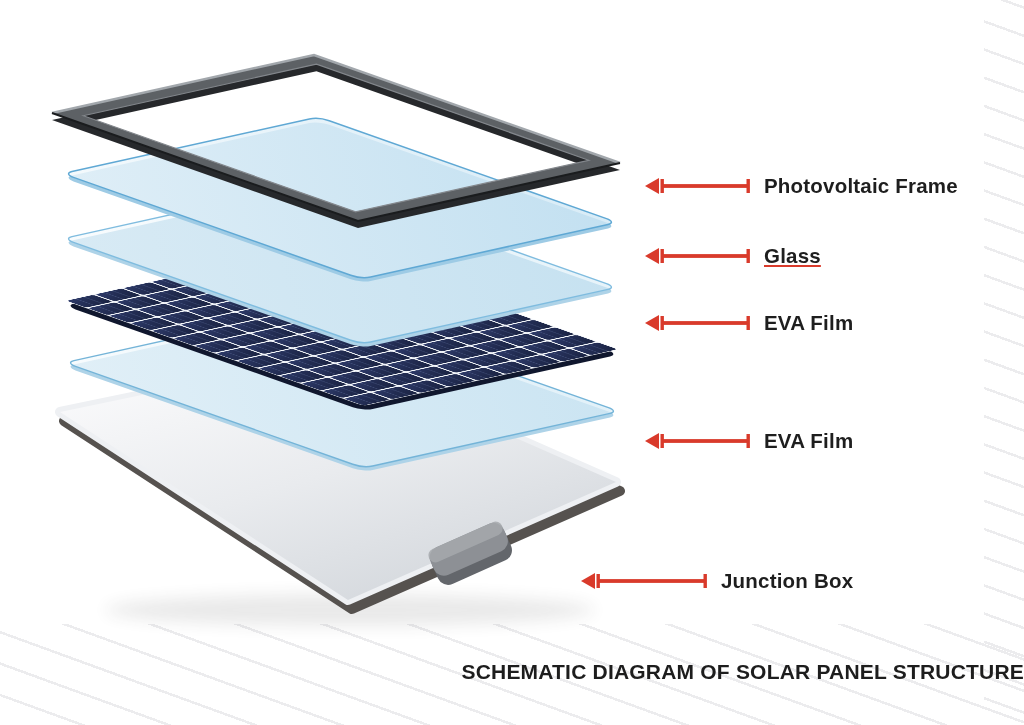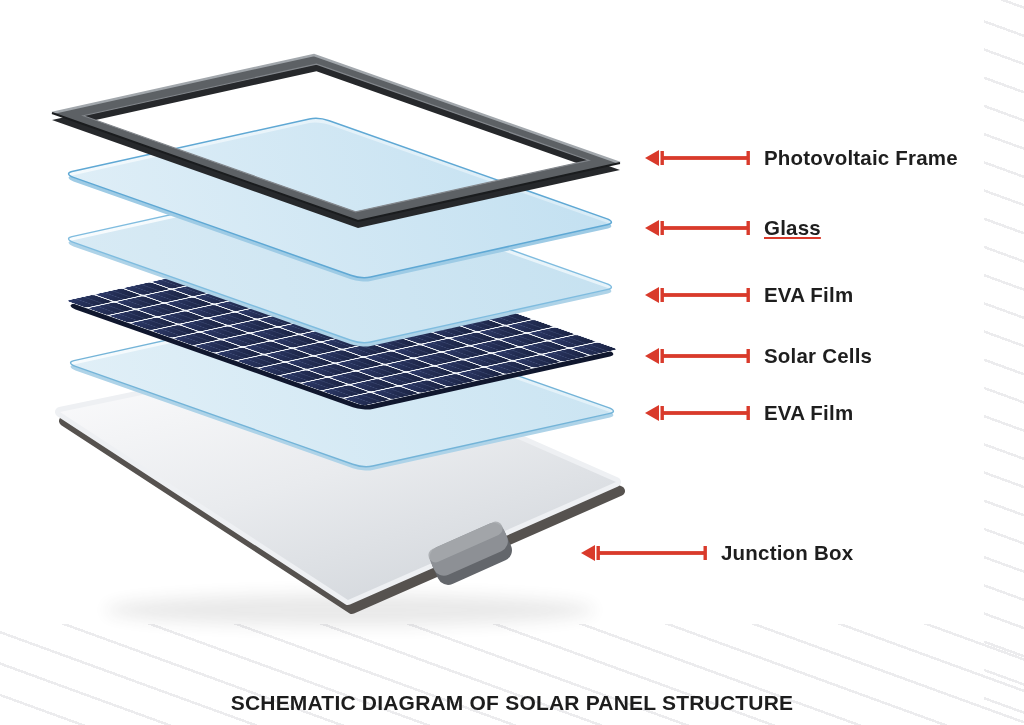--- a/index.html
+++ b/index.html
@@ -14,29 +14,30 @@
   }
   .hatch-bottom{
     position:absolute;left:0;bottom:0;width:1024px;height:101px;
     background:repeating-linear-gradient(20deg,rgba(0,0,0,0) 0 27px,#ececee 27px 29.5px);
   }
   .diagram-svg{position:absolute;left:0;top:0;}
   
   .callout{
     position:absolute;display:flex;align-items:center;gap:13px;height:26px;
     color:#d93a2b;
+    margin-top:28px;
   }
   .callout.jrow{}
   .callout svg{display:block;flex:0 0 auto;}
   .layer-label{
     color:#1e1e1e;font-size:20.5px;font-weight:700;letter-spacing:.2px;
     white-space:nowrap;line-height:1;
   }
   .diagram-title{
-    position:absolute;left:0;top:691px;width:100%;text-align:center;
+    position:absolute;left:0;top:660px;width:100%;text-align:right;
     font-size:21px;font-weight:700;letter-spacing:.2px;color:#1d1d1d;
   }
 </style>
 </head>
 <body>
 
 <div class="canvas">
 
   <div class="hatch-right"></div>
   <div class="hatch-bottom"></div>
@@ -145,29 +146,20 @@
   <div class="callout" style="left:645px;top:282px;">
     <svg width="106" height="18" viewBox="0 0 106 18">
       <polygon points="0,9 14,1 14,17" fill="currentColor"></polygon>
       <rect x="15.5" y="2" width="3.4" height="14" fill="currentColor"></rect>
       <rect x="18" y="7.1" width="84" height="3.8" fill="currentColor"></rect>
       <rect x="101.5" y="2" width="3.4" height="14" fill="currentColor"></rect>
     </svg>
     <span class="layer-label">EVA Film</span>
   </div>
 
-  <div class="callout" style="left:645px;top:343px;">
-    <svg width="106" height="18" viewBox="0 0 106 18">
-      <polygon points="0,9 14,1 14,17" fill="currentColor"></polygon>
-      <rect x="15.5" y="2" width="3.4" height="14" fill="currentColor"></rect>
-      <rect x="18" y="7.1" width="84" height="3.8" fill="currentColor"></rect>
-      <rect x="101.5" y="2" width="3.4" height="14" fill="currentColor"></rect>
-    </svg>
-    <span class="layer-label">Solar Cells</span>
-  </div>
 
   <div class="callout" style="left:645px;top:400px;">
     <svg width="106" height="18" viewBox="0 0 106 18">
       <polygon points="0,9 14,1 14,17" fill="currentColor"></polygon>
       <rect x="15.5" y="2" width="3.4" height="14" fill="currentColor"></rect>
       <rect x="18" y="7.1" width="84" height="3.8" fill="currentColor"></rect>
       <rect x="101.5" y="2" width="3.4" height="14" fill="currentColor"></rect>
     </svg>
     <span class="layer-label">EVA Film</span>
   </div>

